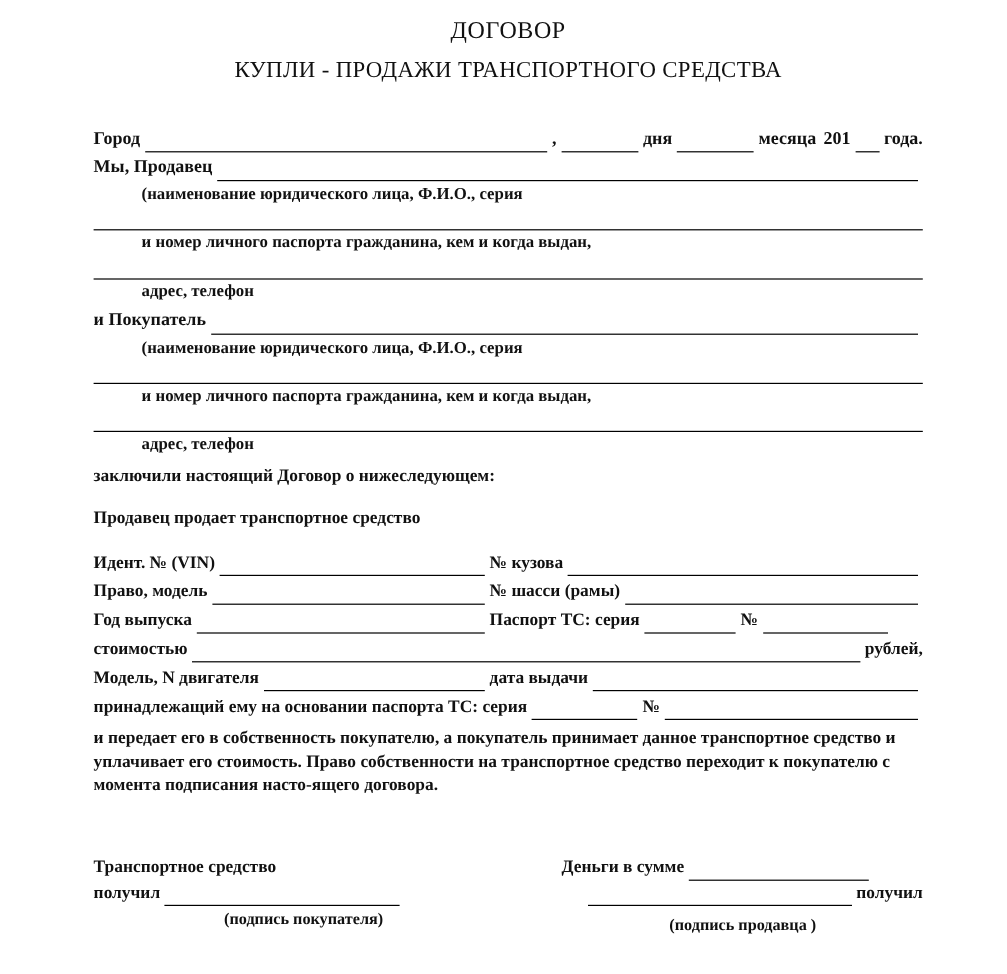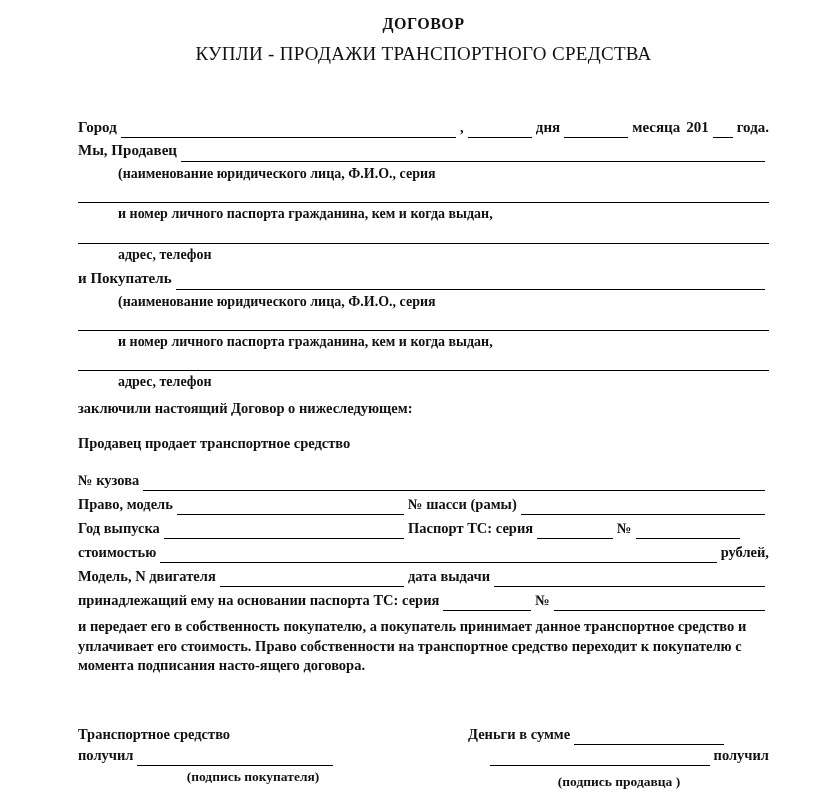--- a/index.html
+++ b/index.html
@@ -20,34 +20,34 @@
     height: 812px;
     box-sizing: border-box;
     padding: 10px 70px 0 78px;
     position: relative;
   }
   .title-block {
     text-align: center;
     margin-top: 4px;
   }
   .title-main {
-    font-size: 16px;
-    font-weight: bold;
+    font-size: 20px;
+    font-weight: normal;
     letter-spacing: 0.5px;
     line-height: 1.25;
   }
   .title-sub {
     font-size: 19px;
     font-weight: normal;
     letter-spacing: 0.3px;
     line-height: 1.3;
     margin-top: 8px;
   }
   .body-block {
-    margin-top: 50px;
+    margin-top: 34px;
     font-size: 15px;
     font-weight: bold;
     line-height: 1.45;
   }
   .row {
     display: flex;
     align-items: flex-end;
     white-space: nowrap;
     margin-bottom: 2px;
   }
@@ -186,20 +186,24 @@
 
     <div class="gap-sm"></div>
 
     <div class="para">Продавец продает транспортное средство</div>
 
     <div class="gap-sm"></div>
 
     <div class="vehicle-grid">
 
       <div class="vrow">
+        <span class="col-left">
+          <span>Идент. № (VIN)</span>
+          <span class="fill"></span>
+        </span>
         <span class="col-right">
           <span>№ кузова</span>
           <span class="fill"></span>
         </span>
       </div>
 
       <div class="vrow">
         <span class="col-left">
           <span>Право, модель</span>
           <span class="fill"></span>

